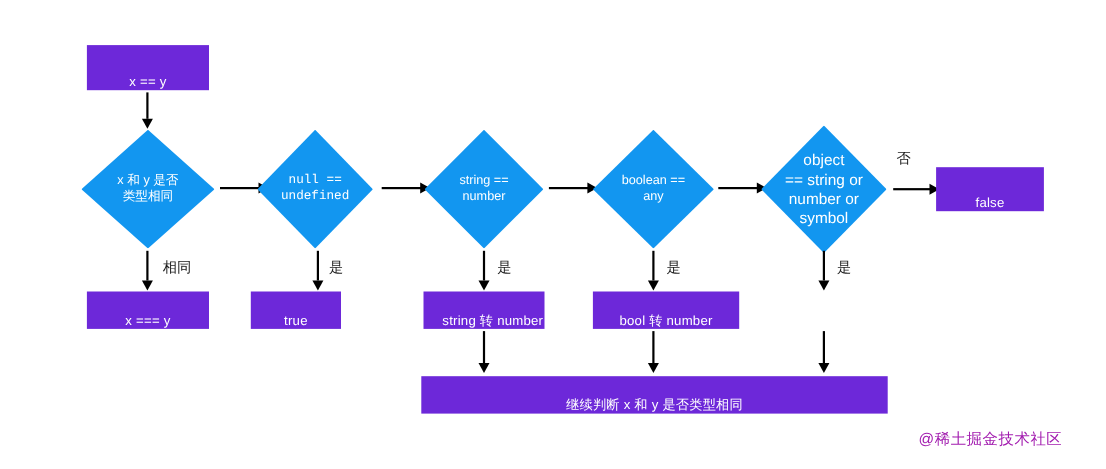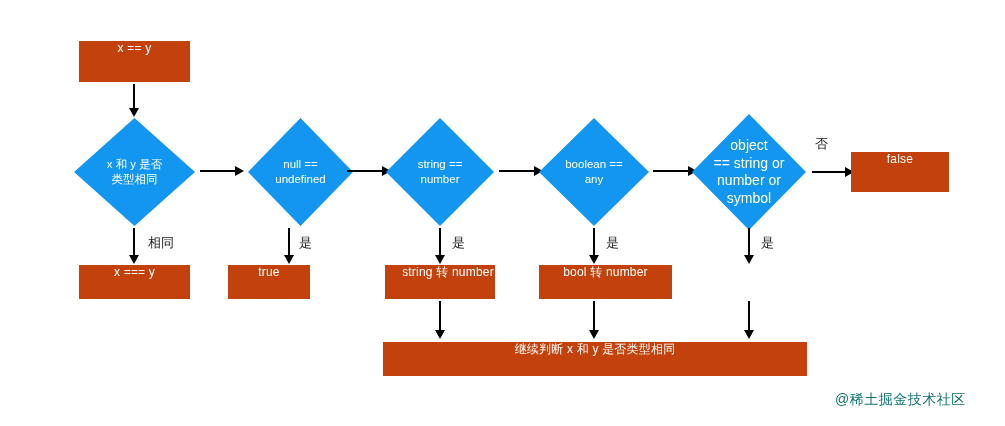--- a/index.html
+++ b/index.html
@@ -14,24 +14,24 @@
     position: relative;
     width: 1005px;
     height: 426px;
     background: #ffffff;
     overflow: hidden;
   }
 
   
   .box {
     position: absolute;
-    background: #c2410c;
+    background: #6d28d9;
     color: #ffffff;
     display: flex;
-    align-items: flex-start;
+    align-items: flex-end;
     justify-content: center;
     text-align: center;
     font-size: 12px;
     line-height: 1.25;
     letter-spacing: 0.2px;
     box-sizing: border-box;
     white-space: nowrap;
   }
 
   
@@ -113,21 +113,21 @@
     position: absolute;
     color: #1a1a1a;
     font-size: 13px;
     line-height: 1;
     white-space: nowrap;
   }
 
   
   .watermark {
     position: absolute;
-    color: #0f766e;
+    color: #a21caf;
     font-size: 14px;
     white-space: nowrap;
     letter-spacing: 0.5px;
   }
 </style>
 </head>
 <body>
 
 <div id="canvas">
 
@@ -144,21 +144,21 @@
     <div class="shape"></div>
     <div class="dlabel">x 和 y 是否
 类型相同</div>
   </div>
 
   <div class="arrow-h" style="left:200px; top:162px; width:44px; height:18px;">
     <div class="stem" style="width:36px;"></div>
     <div class="head"></div>
   </div>
 
-  <div class="diamond" style="left:248px; top:118px; width:105px; height:108px;">
+  <div class="diamond" style="left:234px; top:118px; width:105px; height:108px;font-family:Liberation Mono, monospace;">
     <div class="shape"></div>
     <div class="dlabel">null ==
 undefined</div>
   </div>
 
   <div class="arrow-h" style="left:347px; top:162px; width:44px; height:18px;">
     <div class="stem" style="width:36px;"></div>
     <div class="head"></div>
   </div>
 

